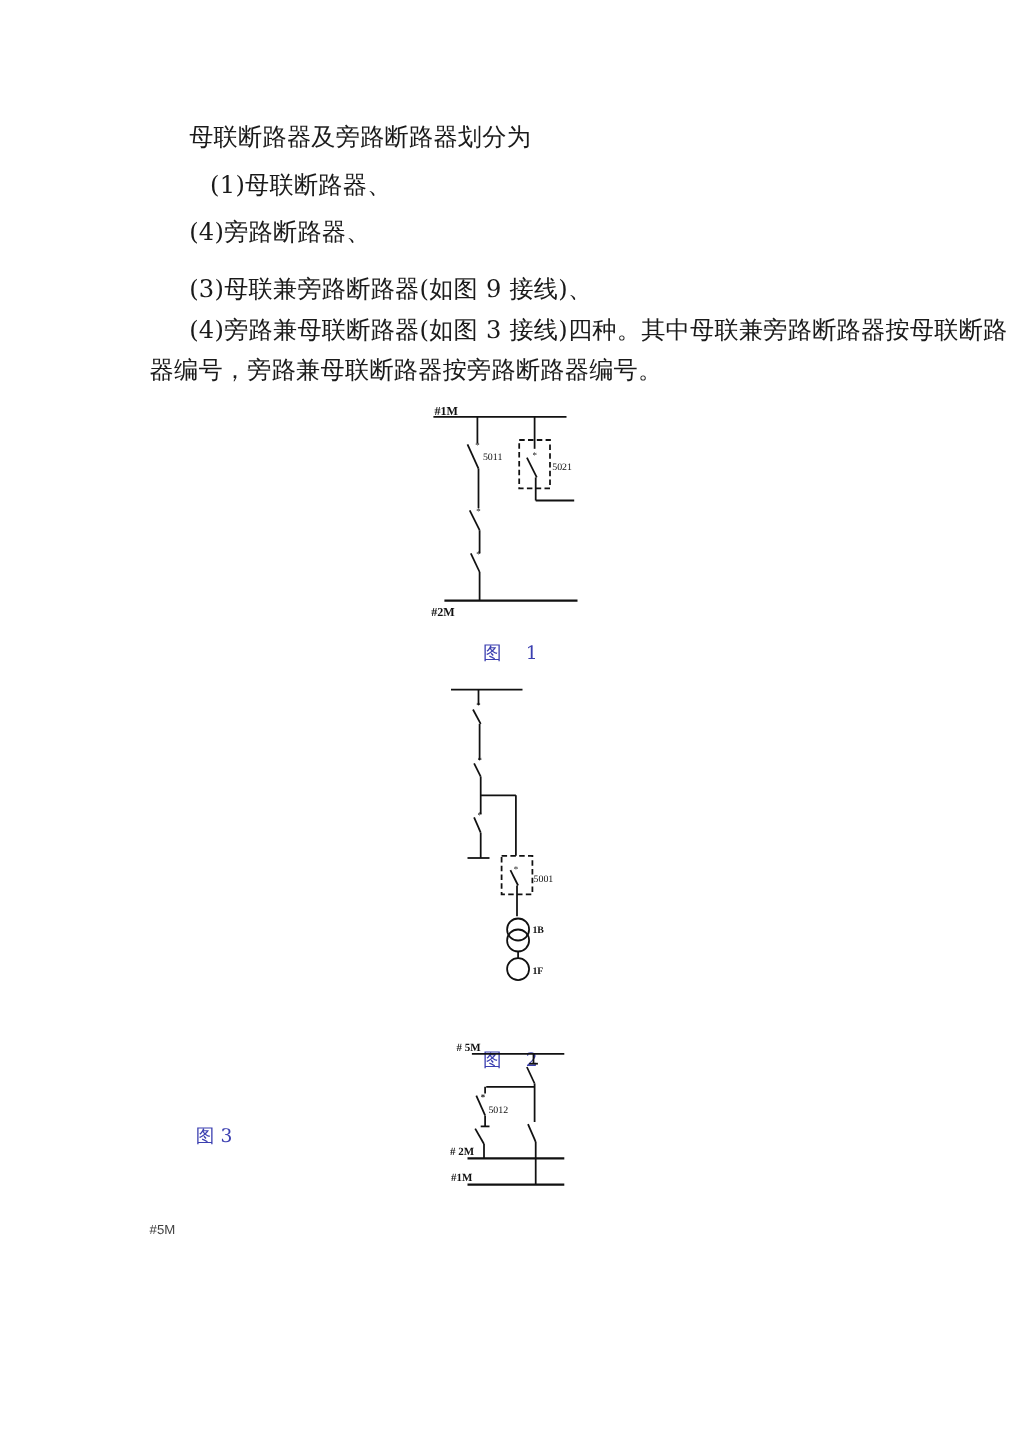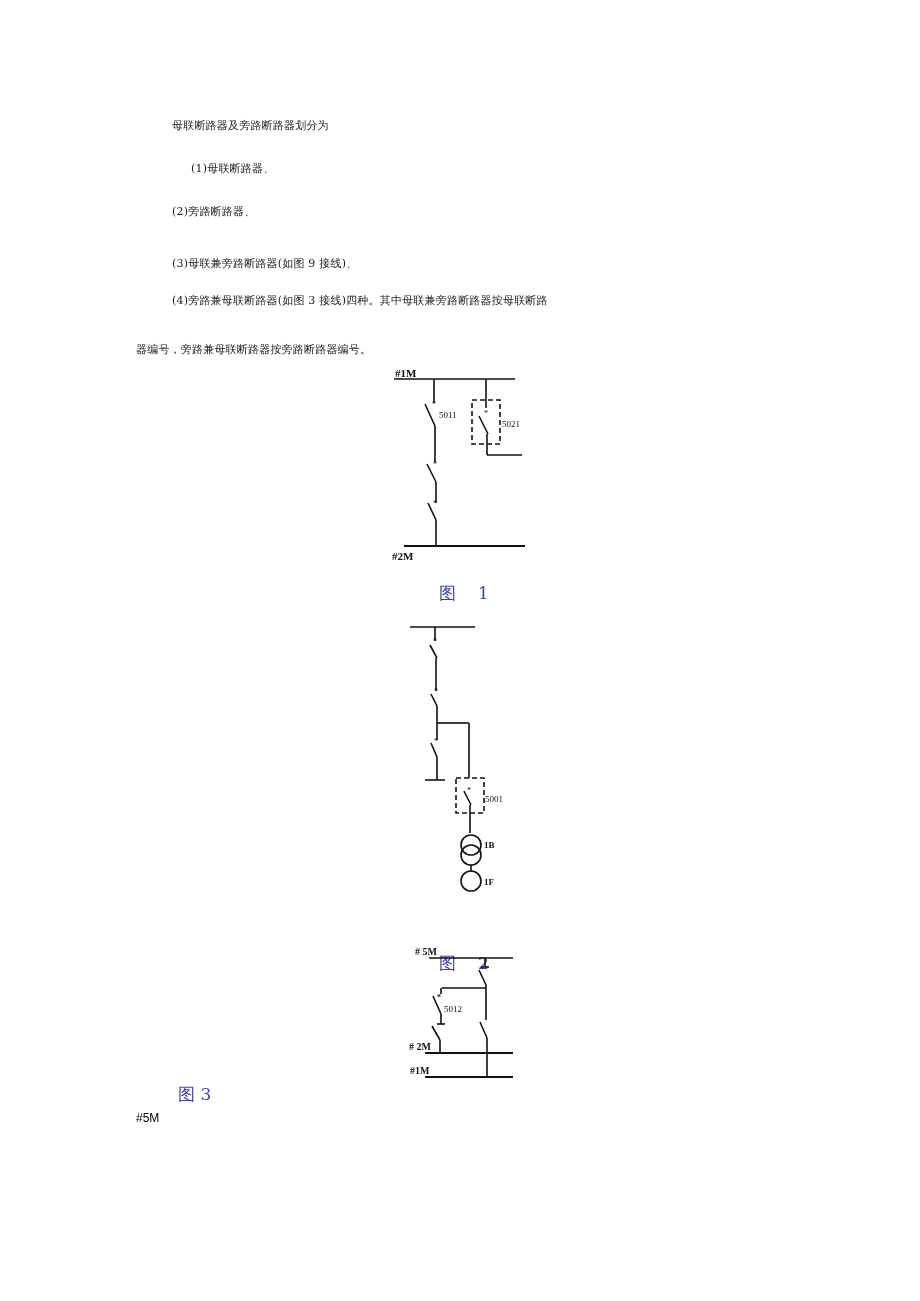--- a/index.html
+++ b/index.html
@@ -1,32 +1,32 @@
 <!DOCTYPE html>
 <html><head>
   <meta charset="utf-8">
   <style>
     html, body { margin: 0; padding: 0; background: #ffffff; }
     body { width: 920px; height: 1301px; position: relative; overflow: hidden;
            font-family: "DejaVu Serif", "Liberation Serif", serif; color: #1a1a1a; }
-    .para { position: absolute; font-size: 11px; line-height: 22px; white-space: nowrap; letter-spacing: 0.2px; }
+    .para { position: absolute; font-size: 22px; line-height: 22px; white-space: nowrap; letter-spacing: 0.2px; }
     .caption { position: absolute; font-size: 17px; color: #3b3fb0; font-family: "DejaVu Serif", "Liberation Serif", serif; text-align: center; }
-    .note { position: absolute; font-size: 12px; font-family: "Liberation Sans", "DejaVu Sans", sans-serif; color: #000000; }
+    .note { position: absolute; font-size: 12px; font-family: "Liberation Sans", "DejaVu Sans", sans-serif; color: #404040; }
     svg.fig { position: absolute; overflow: visible; }
     svg text { font-family: "Liberation Serif", "DejaVu Serif", serif; fill: #111; }
   </style>
 </head>
 <body>
 
 <div class="para" style="left:172px; top:115px;">母联断路器及旁路断路器划分为</div>
 <div class="para" style="left:172px; top:158px;margin-left:19px;">(1)母联断路器、</div>
-<div class="para" style="left:172px; top:201px;">(2)旁路断路器、</div>
+<div class="para" style="left:172px; top:201px;">(4)旁路断路器、</div>
 <div class="para" style="left:172px; top:253px;">(3)母联兼旁路断路器(如图 9 接线)、</div>
 <div class="para" style="left:172px; top:290px;">(4)旁路兼母联断路器(如图 3 接线)四种。其中母联兼旁路断路器按母联断路</div>
-<div class="para" style="left:136px; top:339px;text-align:right;">器编号，旁路兼母联断路器按旁路断路器编号。</div>
+<div class="para" style="left:136px; top:327px;text-align:right;">器编号，旁路兼母联断路器按旁路断路器编号。</div>
 
 <svg class="fig" style="left:380px; top:360px;" width="160" height="210" viewBox="0 0 160 210">
   <g stroke="#111" stroke-width="1.6" fill="none">
     <line x1="14" y1="19" x2="135" y2="19"></line>
 
     <line x1="54" y1="19" x2="54" y2="43"></line>
     <line x1="45" y1="44" x2="55" y2="66"></line>
     <line x1="55" y1="66" x2="55" y2="102"></line>
     <line x1="47" y1="104" x2="56" y2="122"></line>
     <line x1="56" y1="122" x2="56" y2="143"></line>
@@ -110,14 +110,14 @@
     <line x1="30" y1="137" x2="118" y2="137" stroke-width="2"></line>
   </g>
   <g fill="#111" font-size="10" font-weight="bold">
     <text x="20" y="15"># 5M</text>
     <text x="49" y="72" font-weight="normal" font-size="9">5012</text>
     <text x="14" y="110"># 2M</text>
     <text x="15" y="134">#1M</text>
     <text x="42" y="60" font-size="8">*</text>
   </g>
 </svg>
-<div class="caption" style="left:178px; top:1083px;">图 3</div>
+<div class="caption" style="left:178px; top:1021px;">图 3</div>
 <div class="note" style="left:136px; top:1111px;">#5M</div>
 
 </body></html>

